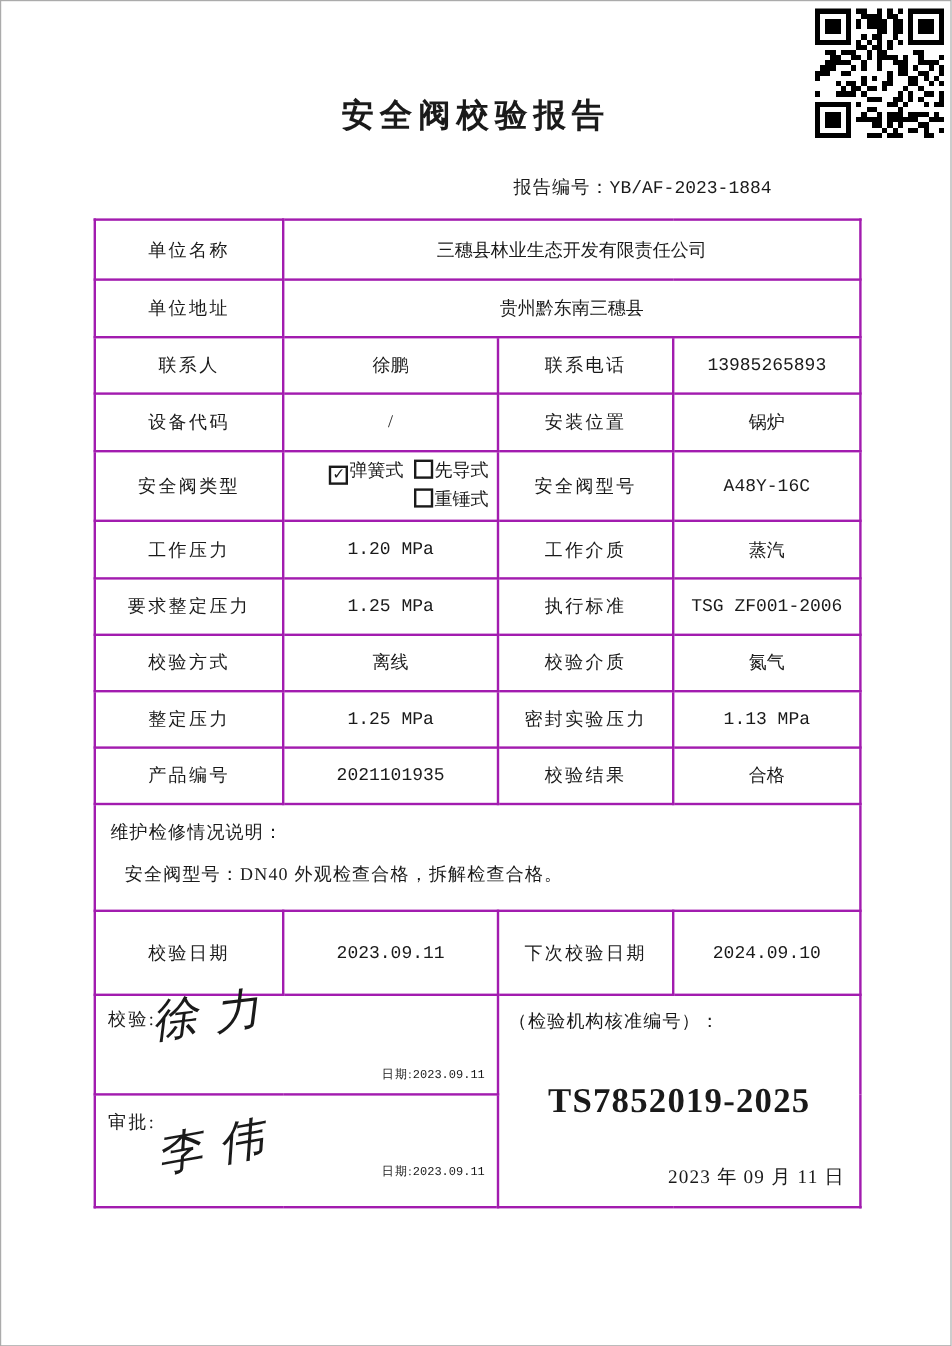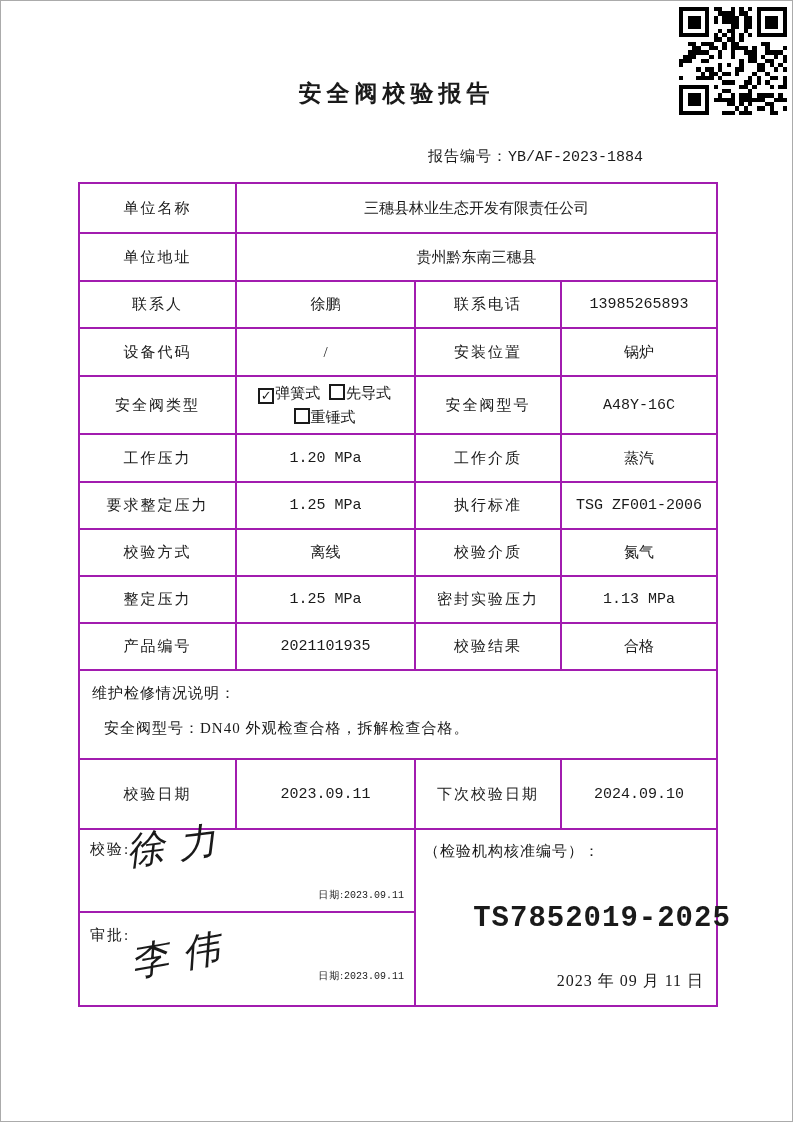--- a/index.html
+++ b/index.html
@@ -3,38 +3,38 @@
 <meta charset="utf-8">
 <style>
   html,body{margin:0;padding:0;}
   body{
     width:793px;height:1122px;background:#ffffff;position:relative;
     font-family:"Liberation Serif","DejaVu Serif",serif;color:#1a1a1a;
   }
   .page-edge{position:absolute;inset:0;border:1px solid #ababab;pointer-events:none;}
   .title{
     position:absolute;top:78px;left:0;width:100%;text-align:center;
-    font-size:23px;font-weight:bold;letter-spacing:5px;margin:0;
+    font-size:27px;font-weight:bold;letter-spacing:5px;margin:0;
   }
   .report-no{position:absolute;top:147px;left:428px;font-size:15px;letter-spacing:1px;white-space:nowrap;}
   .num{font-family:Liberation Mono, monospace;letter-spacing:0;}
   .qr{position:absolute;top:7px;left:679px;width:108px;height:108px;}
   .qr svg{shape-rendering:crispEdges;display:block;}
 
   table.report{
     position:absolute;top:182px;left:78px;width:638px;
     border-collapse:collapse;table-layout:fixed;
   }
   td{
     border:2px solid #a21caf;text-align:center;vertical-align:middle;
     font-size:15px;padding:0;
   }
   td.lbl{letter-spacing:2px;}
   
-  .cb-cell{text-align:center;padding:4px 2px 4px 5px;line-height:24px;}
+  .cb-cell{text-align:right;padding:4px 2px 4px 5px;line-height:24px;}
   .cb-opt{margin-right:5px;white-space:nowrap;}
   .cb-box{
     display:inline-flex;width:12px;height:12px;border:2px solid #1a1a1a;
     align-items:center;justify-content:center;font-size:13px;font-weight:bold;
     margin-right:1px;vertical-align:-2px;font-family:"DejaVu Sans",sans-serif;line-height:12px;
   }
   
   .note-cell{text-align:left;vertical-align:top;padding:13px 12px 0 12px;}
   .note-title{margin:0 0 16px 0;letter-spacing:1px;}
   .note-body{margin:12px;letter-spacing:1px;}
@@ -50,22 +50,22 @@
   .sig1 .sig-script{top:-10px;left:46px;}
   .sig1 .sig-date{bottom:9px;}
   .sig2 .sig-label{top:13px;}
   .sig2 .sig-script{top:16px;left:50px;transform:rotate(-10deg);}
   .sig2 .sig-date{bottom:22px;}
   
   .org-cell{position:relative;text-align:left;vertical-align:top;}
   .org-label{position:absolute;top:12px;left:8px;font-size:15px;letter-spacing:1px;white-space:nowrap;}
   .org-code{
     position:absolute;top:72px;left:0;width:100%;text-align:center;
-    font-family:Liberation Mono, monospace;font-weight:bold;
-    font-size:29px;letter-spacing:1px;margin-left:36px;
+    font-family:Liberation Serif, serif;font-weight:bold;
+    font-size:29px;letter-spacing:1px;
   }
   .org-date{position:absolute;right:12px;bottom:13px;font-size:16px;letter-spacing:1px;white-space:nowrap;}
 </style>
 </head>
 <body>
 
 <div class="page-edge"></div>
 
 <div class="qr">
     <svg width="108" height="108" viewBox="0 0 25 25">

